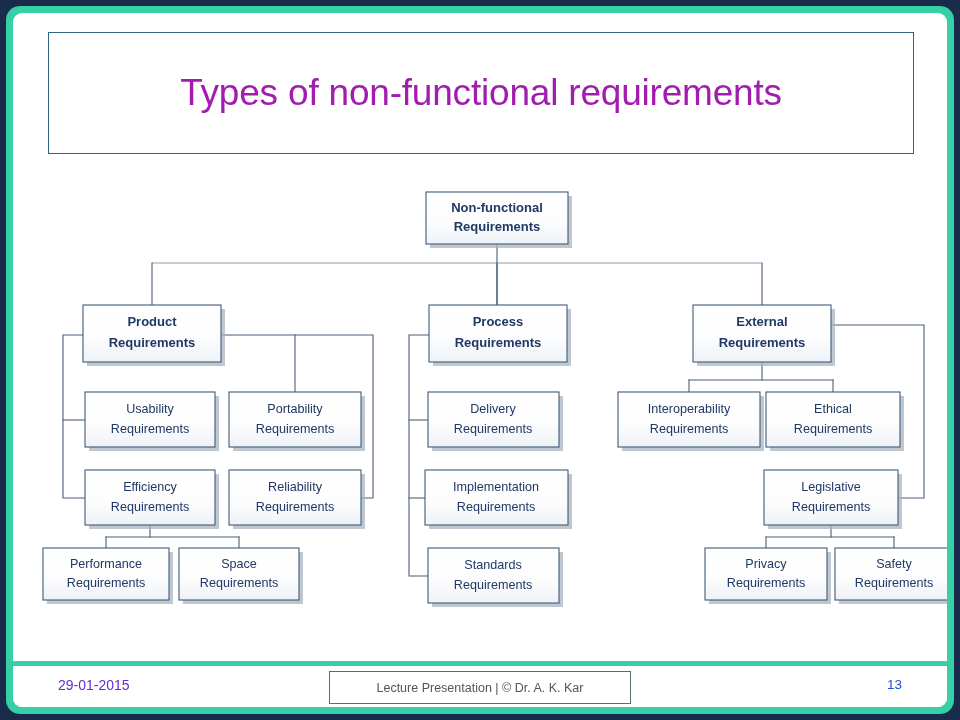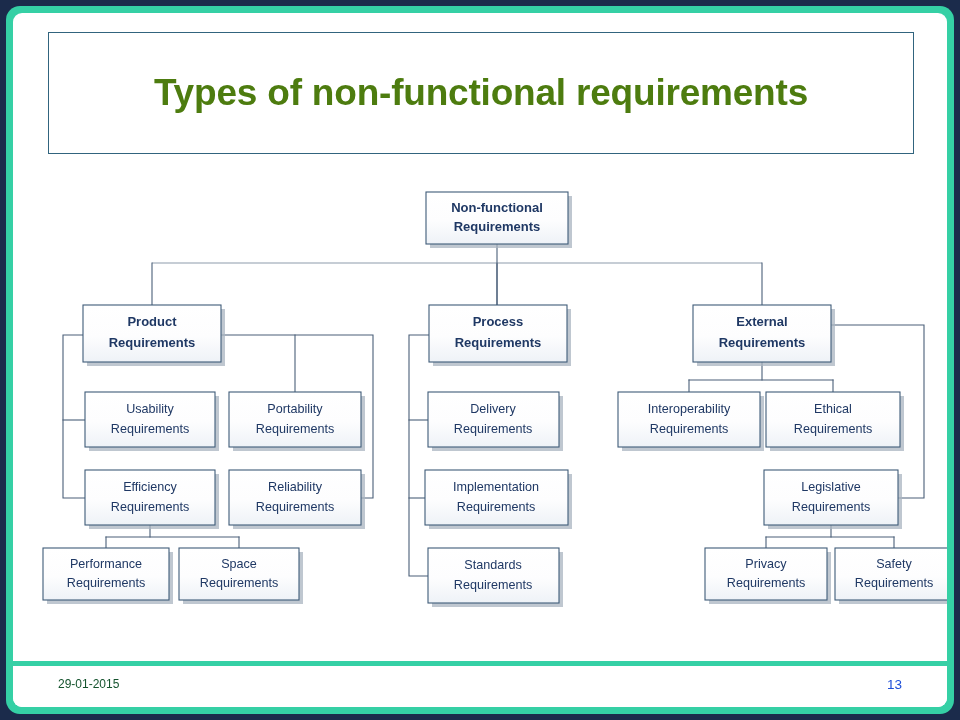--- a/index.html
+++ b/index.html
@@ -40,22 +40,22 @@
     left: 35px; top: 19px;
     width: 866px; height: 122px;
     border: 1px solid #31647e;
     background: #ffffff;
     display: flex;
     align-items: center;
     justify-content: center;
   }
   .title-text {
     font-size: 37px;
-    font-weight: 700;
-    color: #4d7c0f;
+    font-weight: 400;
+    color: #a21caf;
     letter-spacing: -0.2px;
     white-space: nowrap;
   }
 
   
   .diagram-wrap {
     position: absolute;
     left: 8px; top: 152px;
     width: 866px; height: 460px;
   }
@@ -93,22 +93,22 @@
   }
   .footer {
     position: absolute;
     left: 0px; top: 653px;
     width: 934px; height: 41px;
     background: #ffffff;
   }
   .footer-date {
     position: absolute;
     left: 45px; top: 11px;
-    font-size: 12px;
-    color: #14532d;
+    font-size: 14px;
+    color: #6d28d9;
   }
   .footer-center-box {
     position: absolute;
     left: 316px; top: 5px;
     width: 302px; height: 33px;
     border: 1px solid #5a6a72;
     background: #ffffff;
     display: flex;
     align-items: center;
     justify-content: center;
@@ -308,17 +308,20 @@
           <rect class="node-rect" x="814" y="383" width="118" height="52"></rect>
           <text class="node-label" x="873" y="400">Safety</text>
           <text class="node-label" x="873" y="419">Requirements</text>
         </g>
       </svg>
     </div>
 
     <div class="footer-rule"></div>
     <div class="footer">
       <div class="footer-date">29-01-2015</div>
+      <div class="footer-center-box">
+        <span class="footer-center-text">Lecture Presentation | © Dr. A. K. Kar</span>
+      </div>
       <div class="footer-page">13</div>
     </div>
 
   </div>
 </div>
 
 </body></html>

